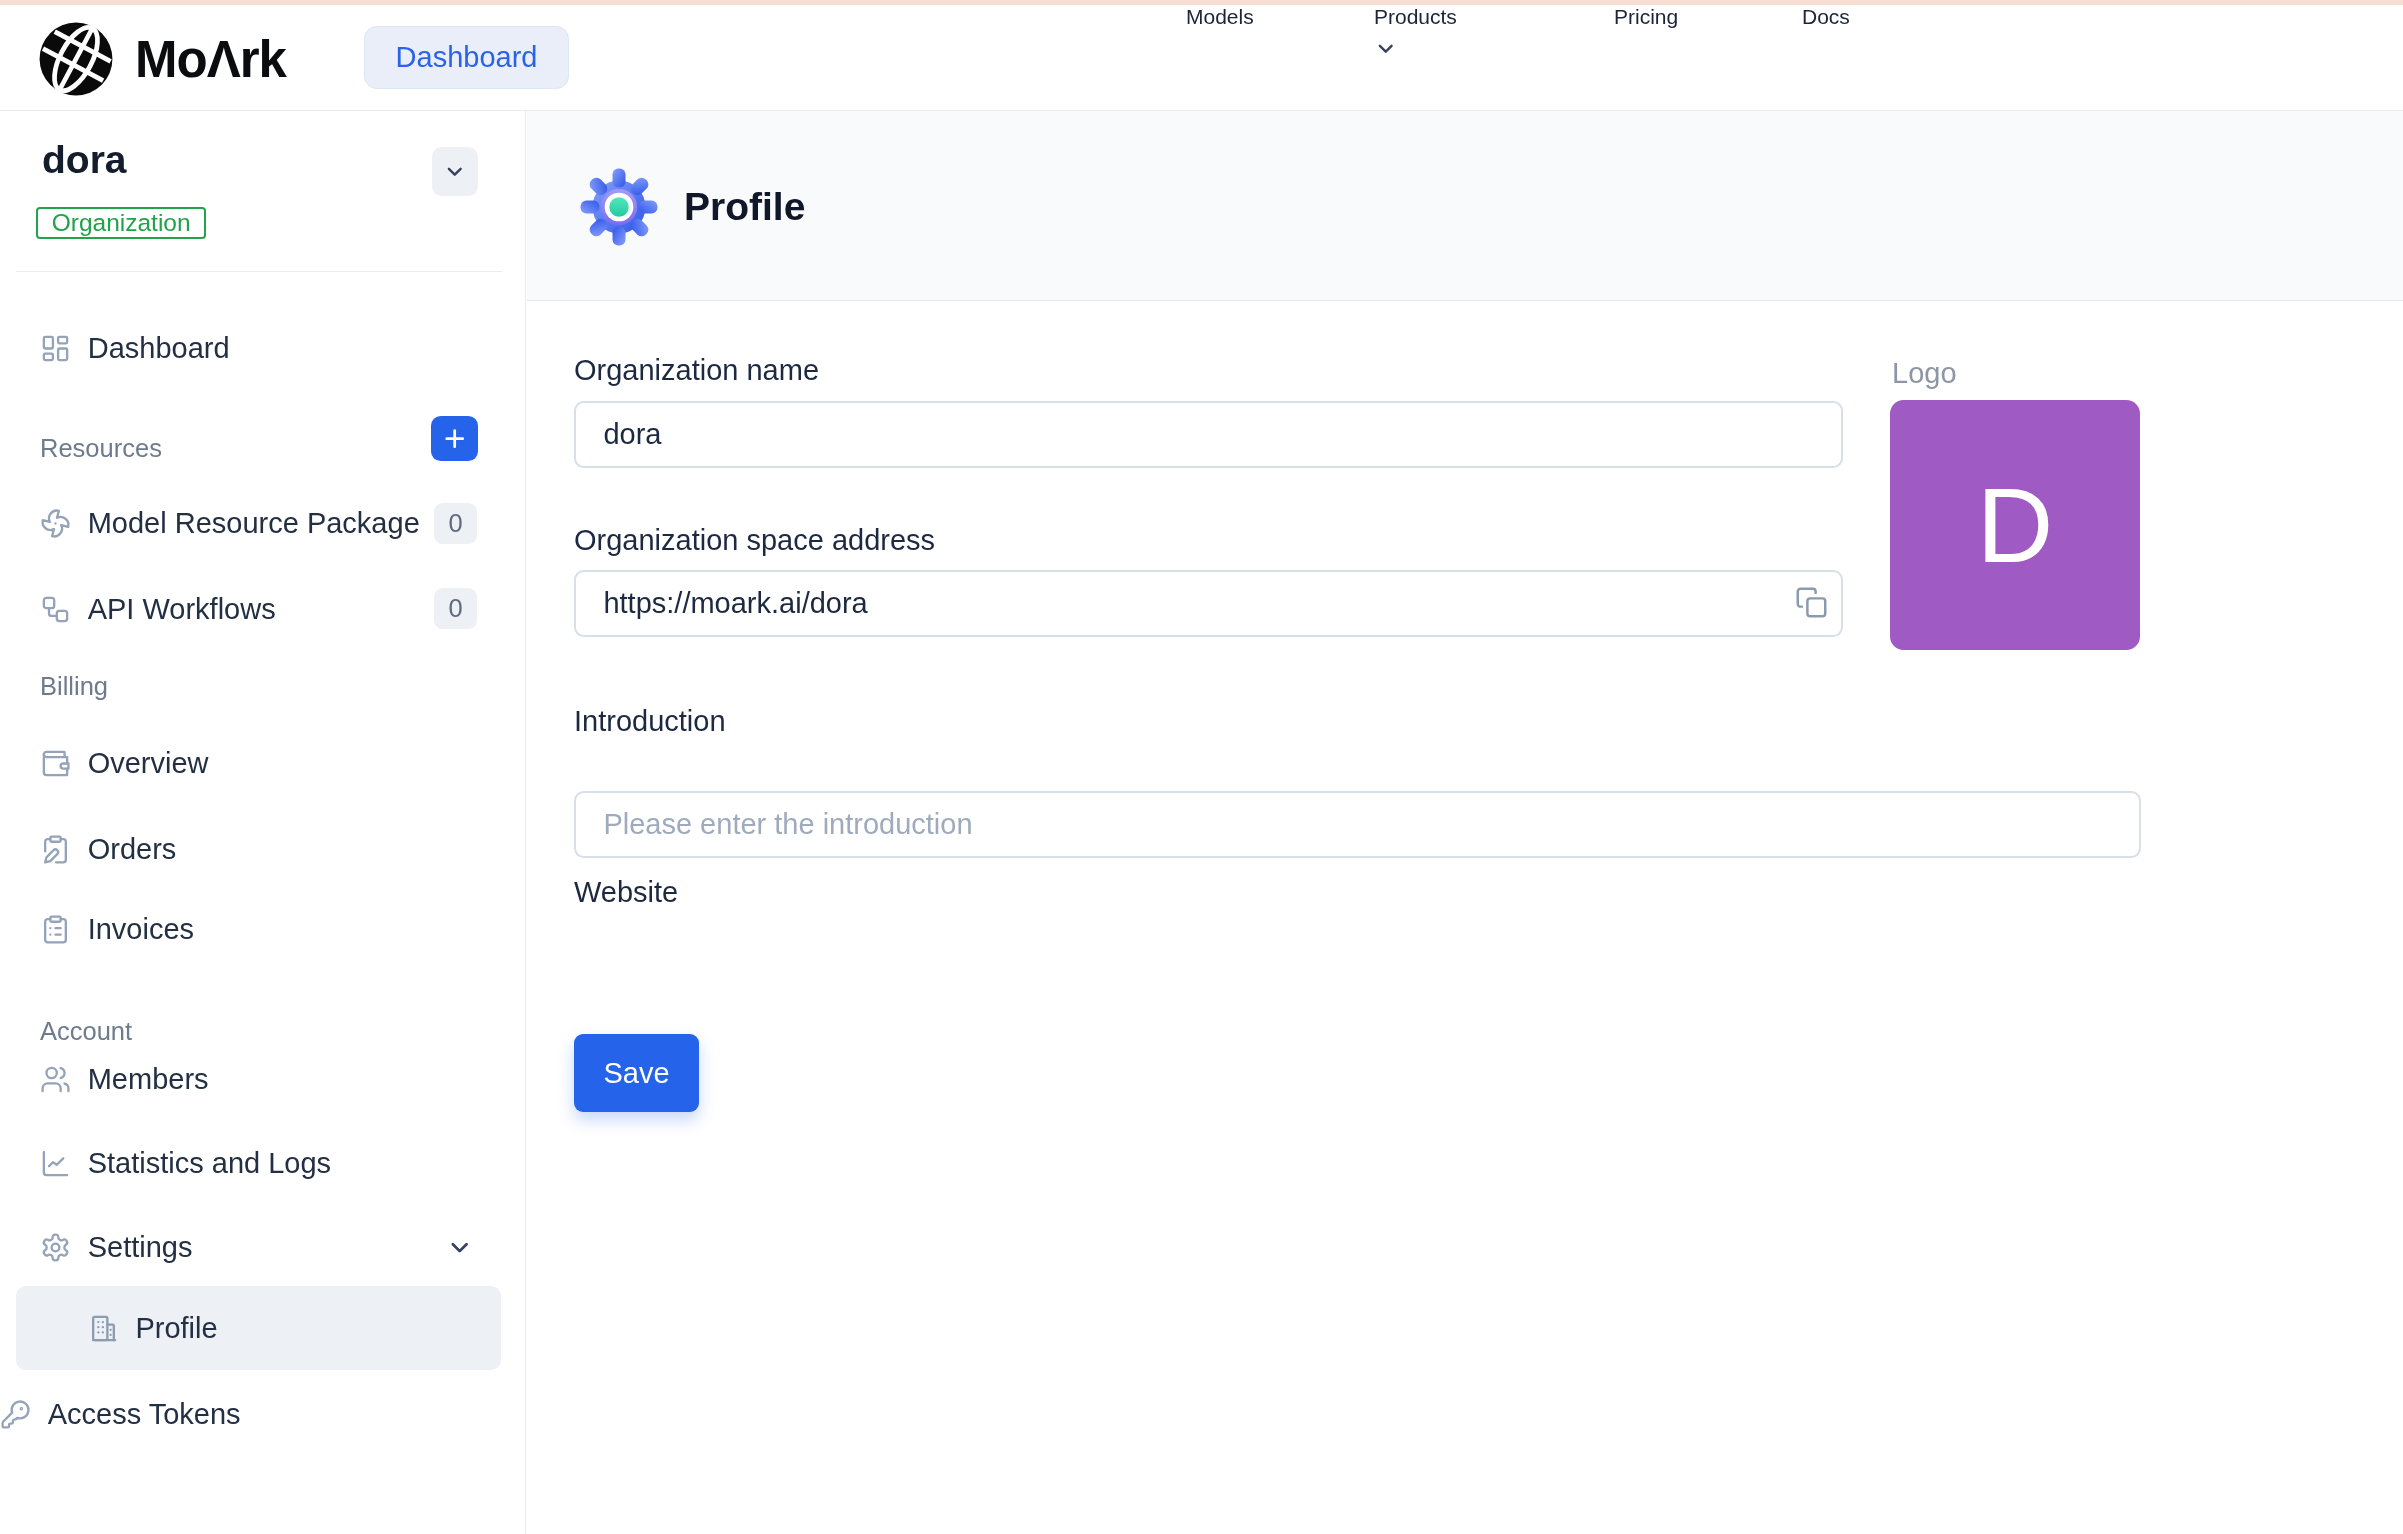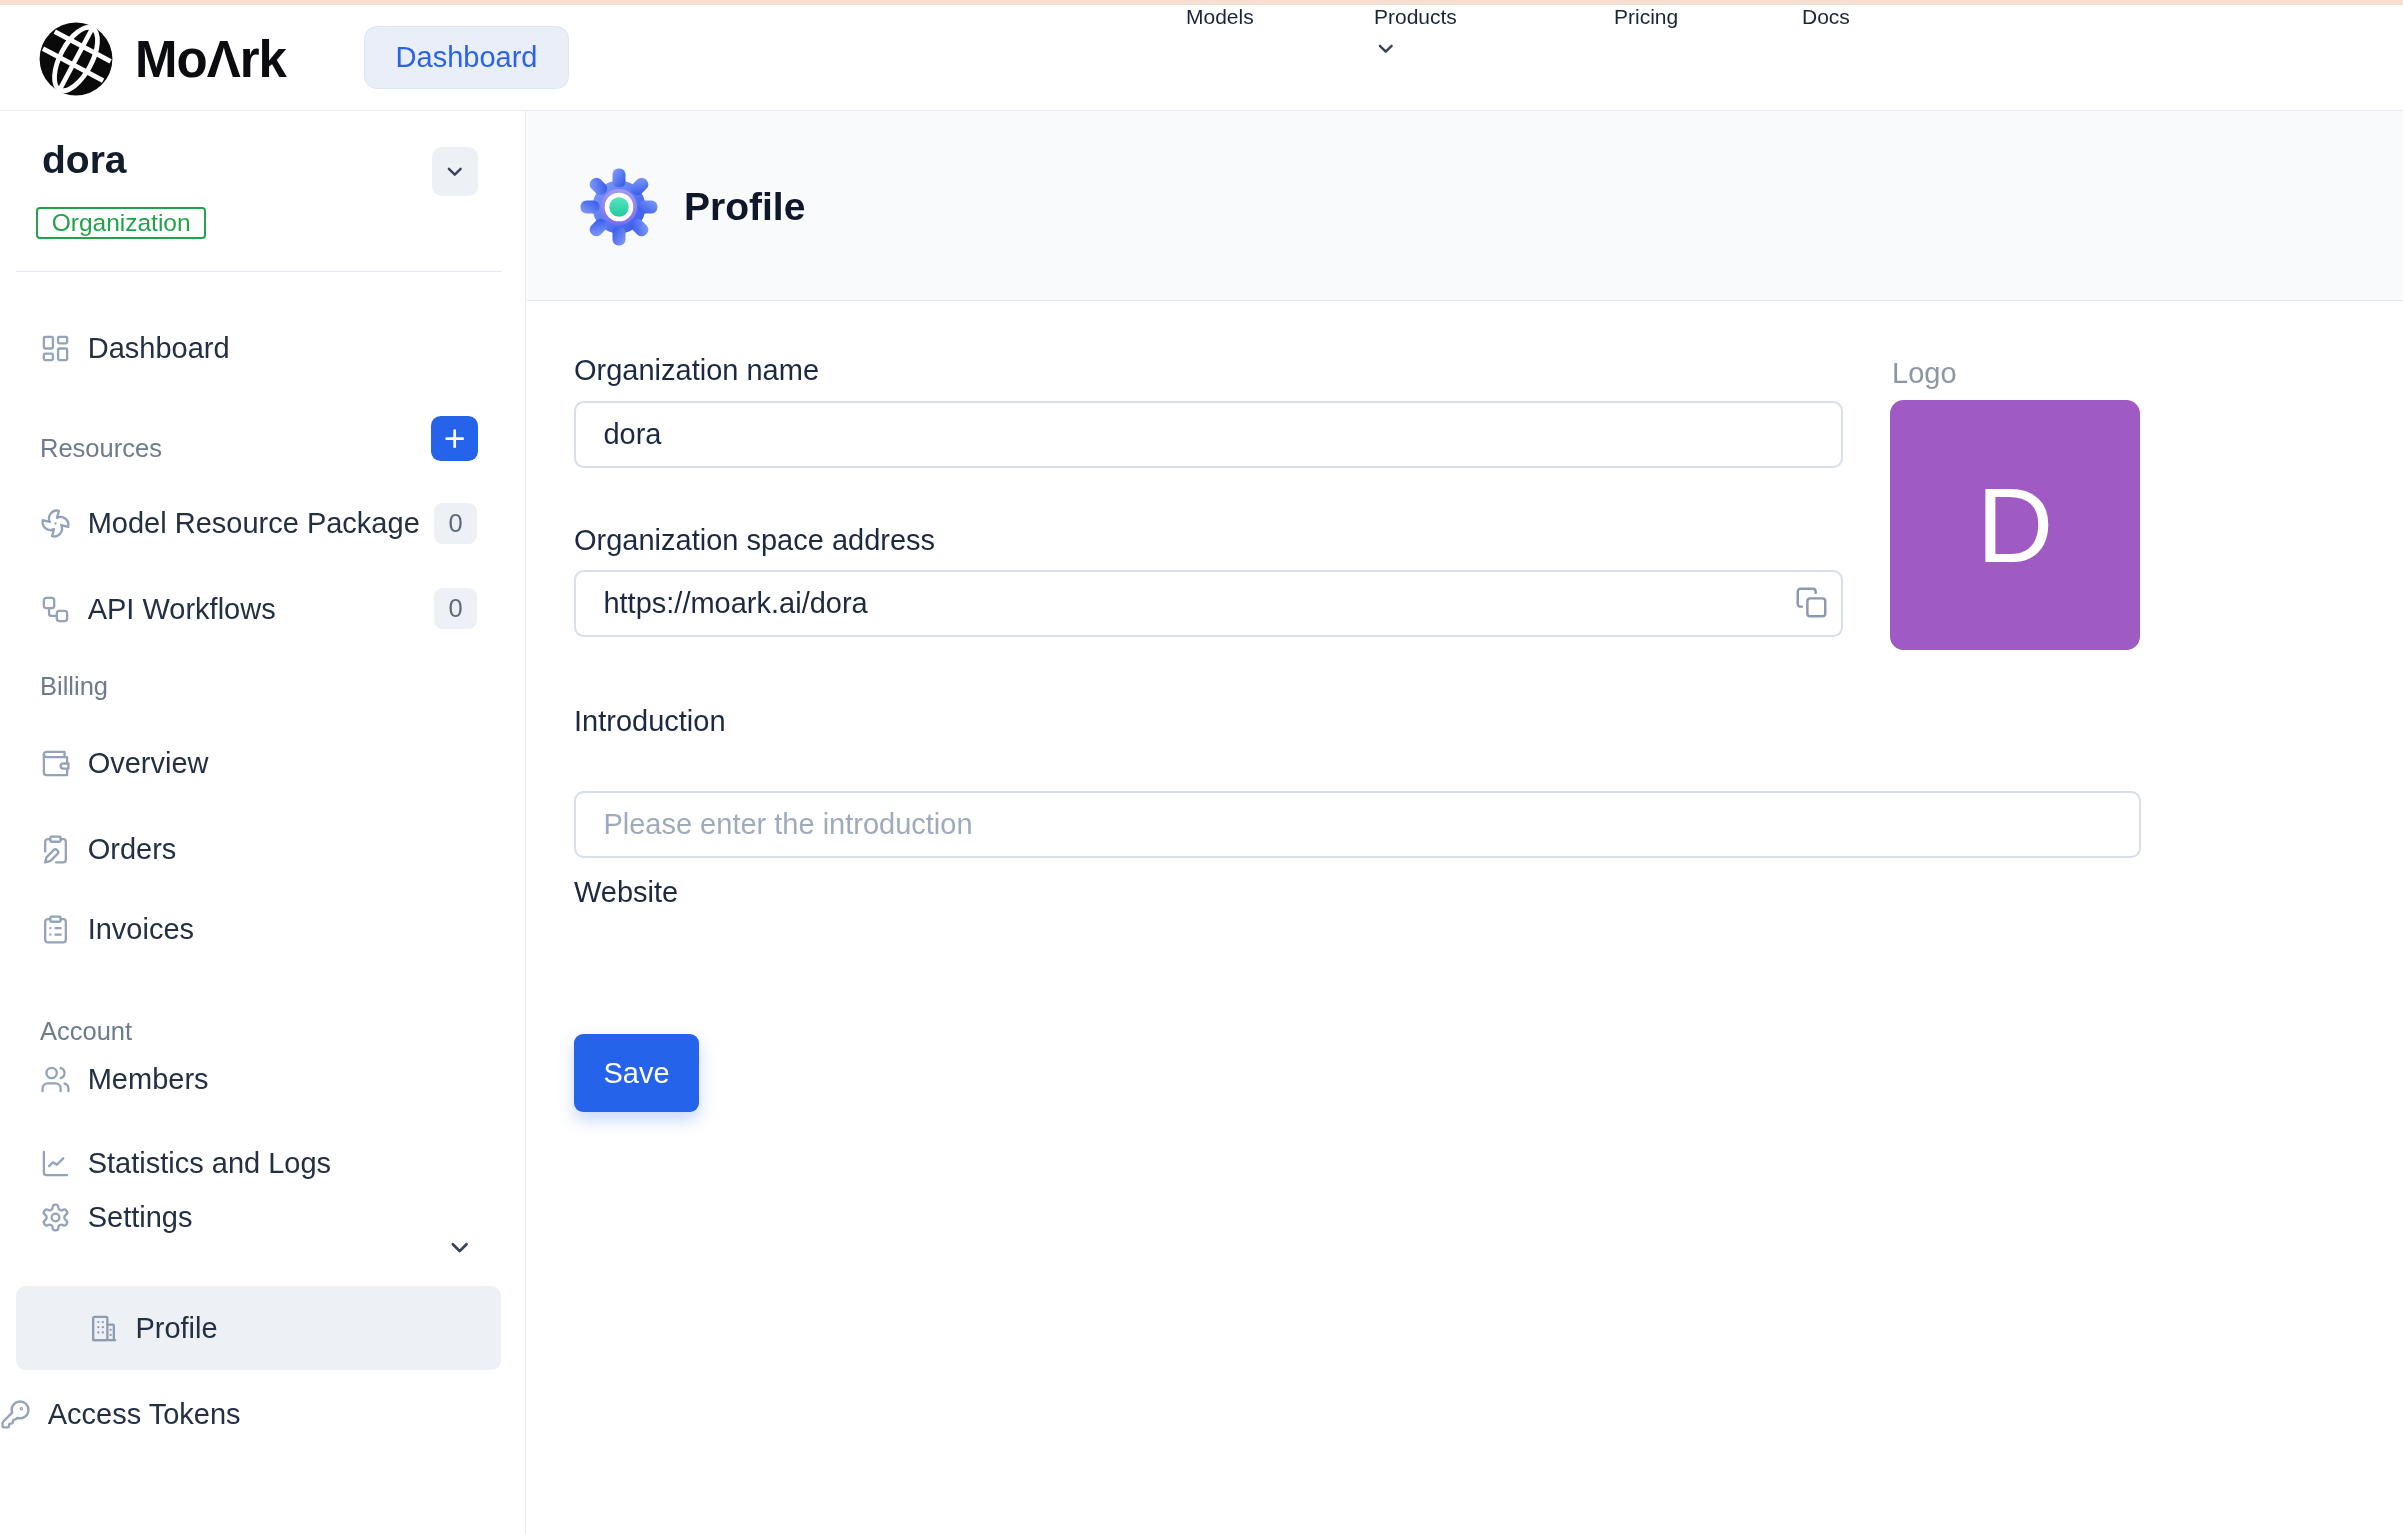--- a/index.html
+++ b/index.html
@@ -214,21 +214,21 @@
   </div>
 
   <div class="srow" style="top:1023px">
     <svg class="sicon" viewBox="0 0 24 24">
       <path d="M3 3v16a2 2 0 0 0 2 2h16"></path>
         <path d="m7 14 3-3 3 2 5-5"></path>
     </svg>
     <span>Statistics and Logs</span>
   </div>
 
-  <div class="srow" style="top:1077px">
+  <div class="srow" style="top:1107px">
     <svg class="sicon" viewBox="0 0 24 24">
       <path d="M12.22 2h-.44a2 2 0 0 0-2 2v.18a2 2 0 0 1-1 1.73l-.43.25a2 2 0 0 1-2 0l-.15-.08a2 2 0 0 0-2.73.73l-.22.38a2 2 0 0 0 .73 2.73l.15.1a2 2 0 0 1 1 1.72v.51a2 2 0 0 1-1 1.74l-.15.09a2 2 0 0 0-.73 2.73l.22.38a2 2 0 0 0 2.73.73l.15-.08a2 2 0 0 1 2 0l.43.25a2 2 0 0 1 1 1.73V20a2 2 0 0 0 2 2h.44a2 2 0 0 0 2-2v-.18a2 2 0 0 1 1-1.73l.43-.25a2 2 0 0 1 2 0l.15.08a2 2 0 0 0 2.73-.73l.22-.39a2 2 0 0 0-.73-2.73l-.15-.08a2 2 0 0 1-1-1.74v-.5a2 2 0 0 1 1-1.74l.15-.09a2 2 0 0 0 .73-2.73l-.22-.38a2 2 0 0 0-2.73-.73l-.15.08a2 2 0 0 1-2 0l-.43-.25a2 2 0 0 1-1-1.73V4a2 2 0 0 0-2-2z"></path>
       <circle cx="12" cy="12" r="3"></circle>
     </svg>
     <span>Settings</span>
   </div>
   <svg class="settings-chevron chev" viewBox="0 0 24 24">
       <path d="m6 9 6 6 6-6"></path>
     </svg>
 

